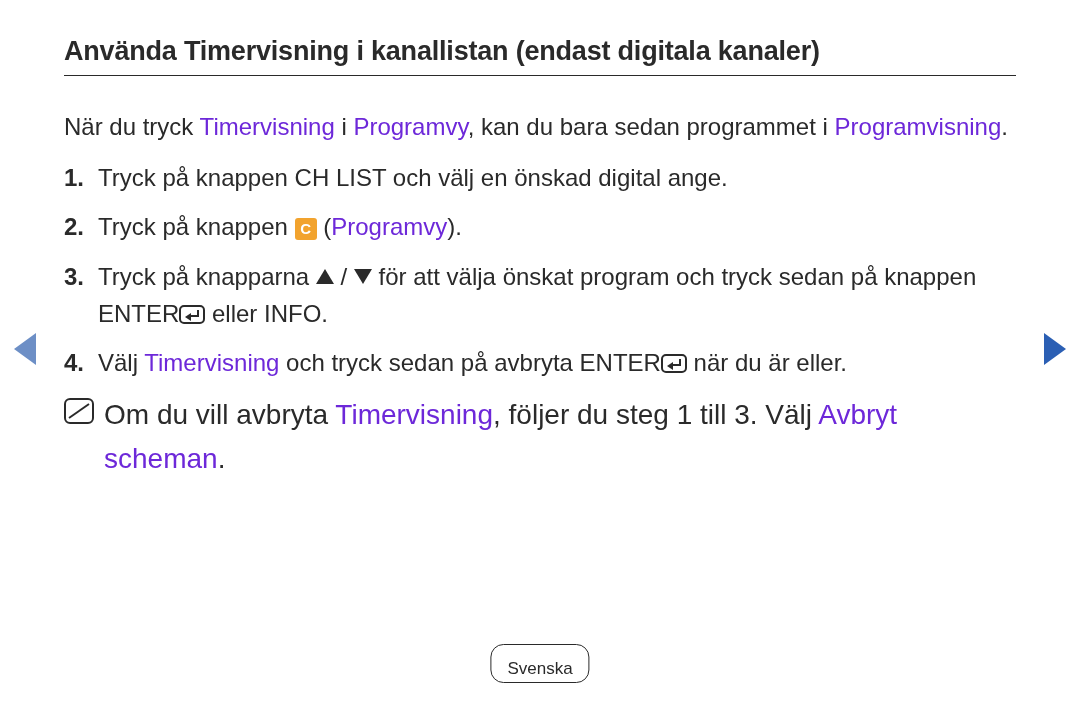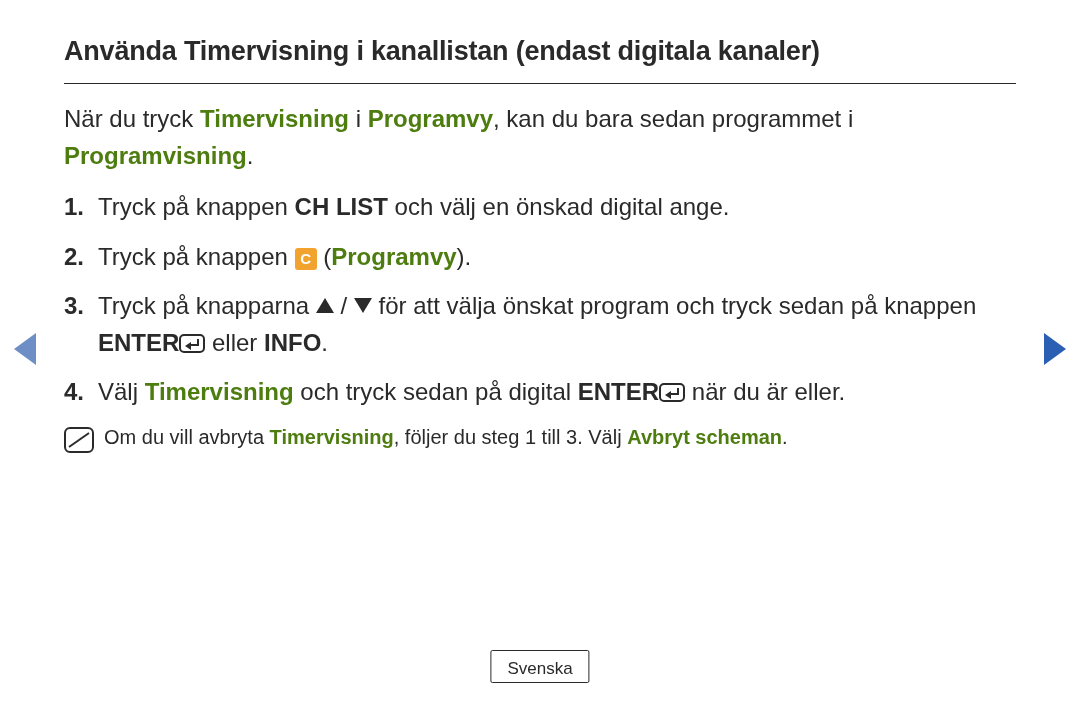--- a/index.html
+++ b/index.html
@@ -9,33 +9,33 @@
       background: #fff;
       font-family: Arial, Helvetica, sans-serif;
       position: relative;
       padding: 36px 64px 0 64px;
       color: #2a2a2a;
       overflow: hidden;
     }
     .title {
       font-size: 27px;
       font-weight: 700;
-      padding-bottom: 16px;
+      padding-bottom: 8px;
       border-bottom: 1.5px solid #2a2a2a;
-      margin-bottom: 16px;
+      margin-bottom: 32px;
       letter-spacing: -0.2px;
     }
     .intro {
       font-size: 24px;
       line-height: 1.55;
       margin-bottom: 14px;
     }
     .blue {
-      color: #4d7c0f;
-      font-weight: 700;
+      color: #6d28d9;
+      font-weight: 400;
     }
     ol {
       list-style: none;
       counter-reset: step;
       margin-left: 0;
       padding-left: 34px;
       font-size: 24px;
     }
     ol li {
       counter-increment: step;
@@ -43,21 +43,21 @@
       line-height: 1.55;
       margin-bottom: 12px;
     }
     ol li::before {
       content: counter(step) ".";
       position: absolute;
       left: -34px;
       top: 0;
       font-weight: 700;
     }
-    .bold { font-weight: 700; }
+    .bold { font-weight: 400; }
     .c-badge {
       display: inline-block;
       width: 22px;
       height: 22px;
       background: #f2a32e;
       color: #fff;
       font-size: 15px;
       font-weight: 700;
       line-height: 22px;
       text-align: center;
@@ -102,21 +102,21 @@
       position: absolute;
       left: 4px; top: 6px;
       width: 0; height: 0;
       border-top: 4px solid transparent;
       border-bottom: 4px solid transparent;
       border-right: 6px solid #2a2a2a;
     }
     .note-row {
       display: flex;
       align-items: flex-start;
-      font-size: 20px;
+      font-size: 28px;
       line-height: 1.55;
       margin-top: 6px;
     }
     .note-icon-svg { flex:0 0 auto; margin-right:10px; margin-top:5px;}
     .nav-left, .nav-right {
       position: absolute;
       top: 333px;
       width: 0; height: 0;
     }
     .nav-left {
@@ -130,23 +130,23 @@
       border-top: 16px solid transparent;
       border-bottom: 16px solid transparent;
       border-left: 22px solid #2b5fb4;
     }
     .footer-lang {
       position: absolute;
       left: 50%;
       bottom: 22px;
       transform: translateX(-50%);
       border: 1px solid #2a2a2a;
-      padding: 8px 16px 3px;
+      padding: 14px 16px 3px;
       font-size: 17px;
-      border-radius: 2px;
+      border-radius: 13px;
     }
   </style>
 </head>
 <body>
 
 <div class="title">Använda Timervisning i kanallistan (endast digitala kanaler)</div>
 
 <p class="intro">
   <span>När du tryck </span><span class="blue">Timervisning</span><span> i </span><span class="blue">Programvy</span><span>, kan du bara sedan programmet i </span><span class="blue">Programvisning</span><span>.</span>
 </p>
@@ -155,21 +155,21 @@
   <li>
     <span>Tryck på knappen </span><span class="bold">CH LIST</span><span> och välj en önskad digital ange.</span>
   </li>
   <li>
     <span>Tryck på knappen </span><span class="c-badge">C</span><span> (</span><span class="blue">Programvy</span><span>).</span>
   </li>
   <li>
     <span>Tryck på knapparna </span><span class="tri-up"></span><span> / </span><span class="tri-down"></span><span> för att välja önskat program och tryck sedan på knappen </span><span class="bold">ENTER</span><span class="enter-icon"></span><span> eller </span><span class="bold">INFO</span><span>.</span>
   </li>
   <li>
-    <span>Välj </span><span class="blue">Timervisning</span><span> och tryck sedan på digital </span><span class="bold">ENTER</span><span class="enter-icon"></span><span> när du är eller.</span>
+    <span>Välj </span><span class="blue">Timervisning</span><span> och tryck sedan på avbryta </span><span class="bold">ENTER</span><span class="enter-icon"></span><span> när du är eller.</span>
   </li>
 </ol>
 
 <div class="note-row">
   <svg class="note-icon-svg" width="30" height="26" viewBox="0 0 30 26">
     <rect x="1" y="1" width="28" height="24" rx="5" fill="none" stroke="#2a2a2a" stroke-width="2"></rect>
     <line x1="5" y1="20" x2="25" y2="6" stroke="#2a2a2a" stroke-width="2"></line>
   </svg>
   <div>
     <span>Om du vill avbryta </span><span class="blue">Timervisning</span><span>, följer du steg 1 till 3. Välj </span><span class="blue">Avbryt scheman</span><span>.</span>

